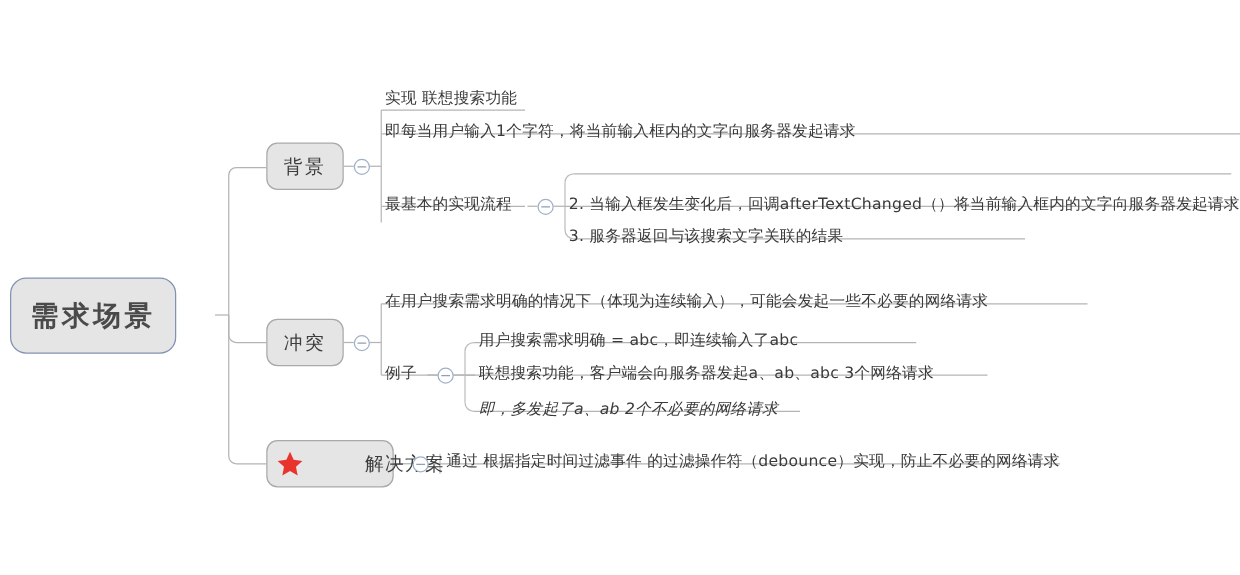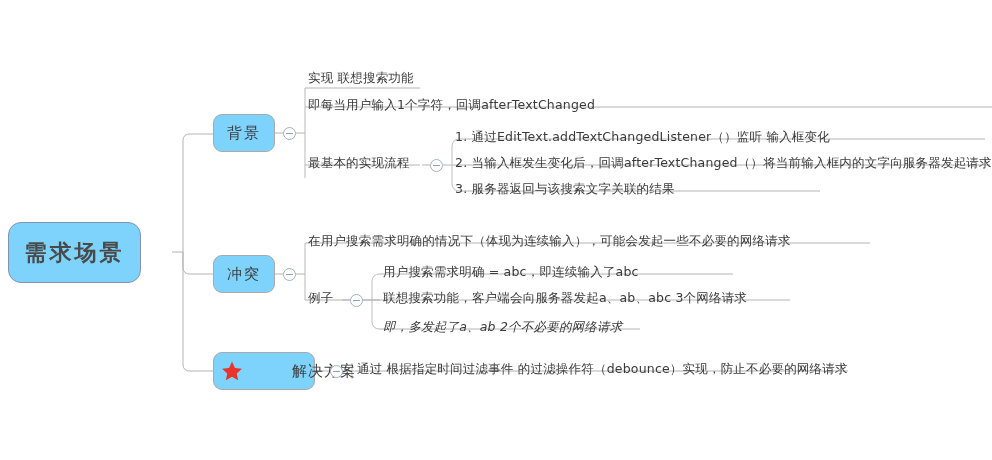--- a/index.html
+++ b/index.html
@@ -10,21 +10,21 @@
     overflow:hidden;
   }
   #canvas{position:relative;width:992px;height:460px;}
   #wires{position:absolute;left:0;top:0;width:992px;height:460px;}
 
   
   .node{
     position:absolute;
     box-sizing:border-box;
     display:flex;align-items:center;justify-content:center;
-    background:#7dd3fc;
+    background:#e5e5e5;
     border:1px solid #9aa6bf;
     border-radius:10px;
     color:#3b3b3b;
     white-space:nowrap;
   }
   .root{
     left:8px;top:222px;width:133px;height:61px;
     border:1.4px solid #8392b4;border-radius:13px;
     font-size:22px;font-weight:bold;letter-spacing:3px;
     color:#4a4a4a;
@@ -116,25 +116,24 @@
   <div class="node root">
     <span>需求场景</span>
   </div>
 
   <div class="node branch b1">
     <span>背景</span>
   </div>
   <div class="toggle" style="left:283px;top:127px;"></div>
 
   <div class="leaf" style="left:308px;top:70px;">实现 联想搜索功能</div>
-  <div class="leaf" style="left:308px;top:97px;">即每当用户输入1个字符，回调afterTextChanged</div>
+  <div class="leaf" style="left:308px;top:97px;">即每当用户输入1个字符，将当前输入框内的文字向服务器发起请求</div>
   <div class="leaf" style="left:308px;top:155px;">最基本的实现流程</div>
   <div class="toggle" style="left:430px;top:159px;"></div>
 
-  <div class="leaf sub" style="left:455px;top:129px;">1. 通过EditText.addTextChangedListener（）监听 输入框变化</div>
   <div class="leaf sub" style="left:455px;top:155px;">2. 当输入框发生变化后，回调afterTextChanged（）将当前输入框内的文字向服务器发起请求</div>
   <div class="leaf sub" style="left:455px;top:181px;">3. 服务器返回与该搜索文字关联的结果</div>
 
   <div class="node branch b2">
     <span>冲突</span>
   </div>
   <div class="toggle" style="left:283px;top:268px;"></div>
 
   <div class="leaf" style="left:308px;top:233px;">在用户搜索需求明确的情况下（体现为连续输入），可能会发起一些不必要的网络请求</div>
   <div class="leaf" style="left:308px;top:290px;">例子</div>

